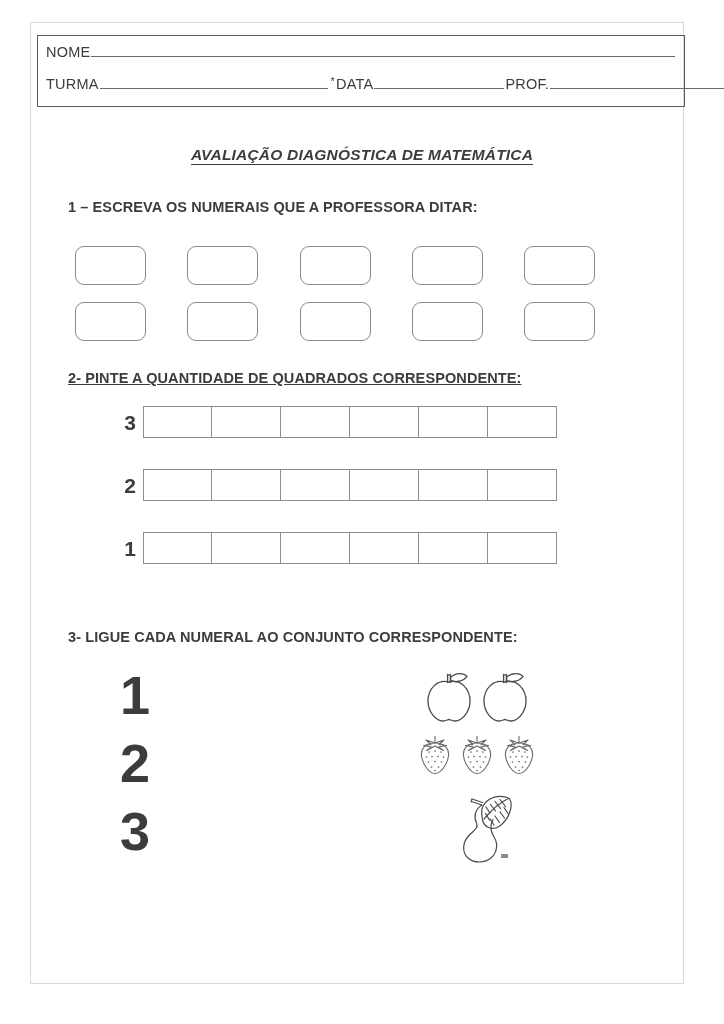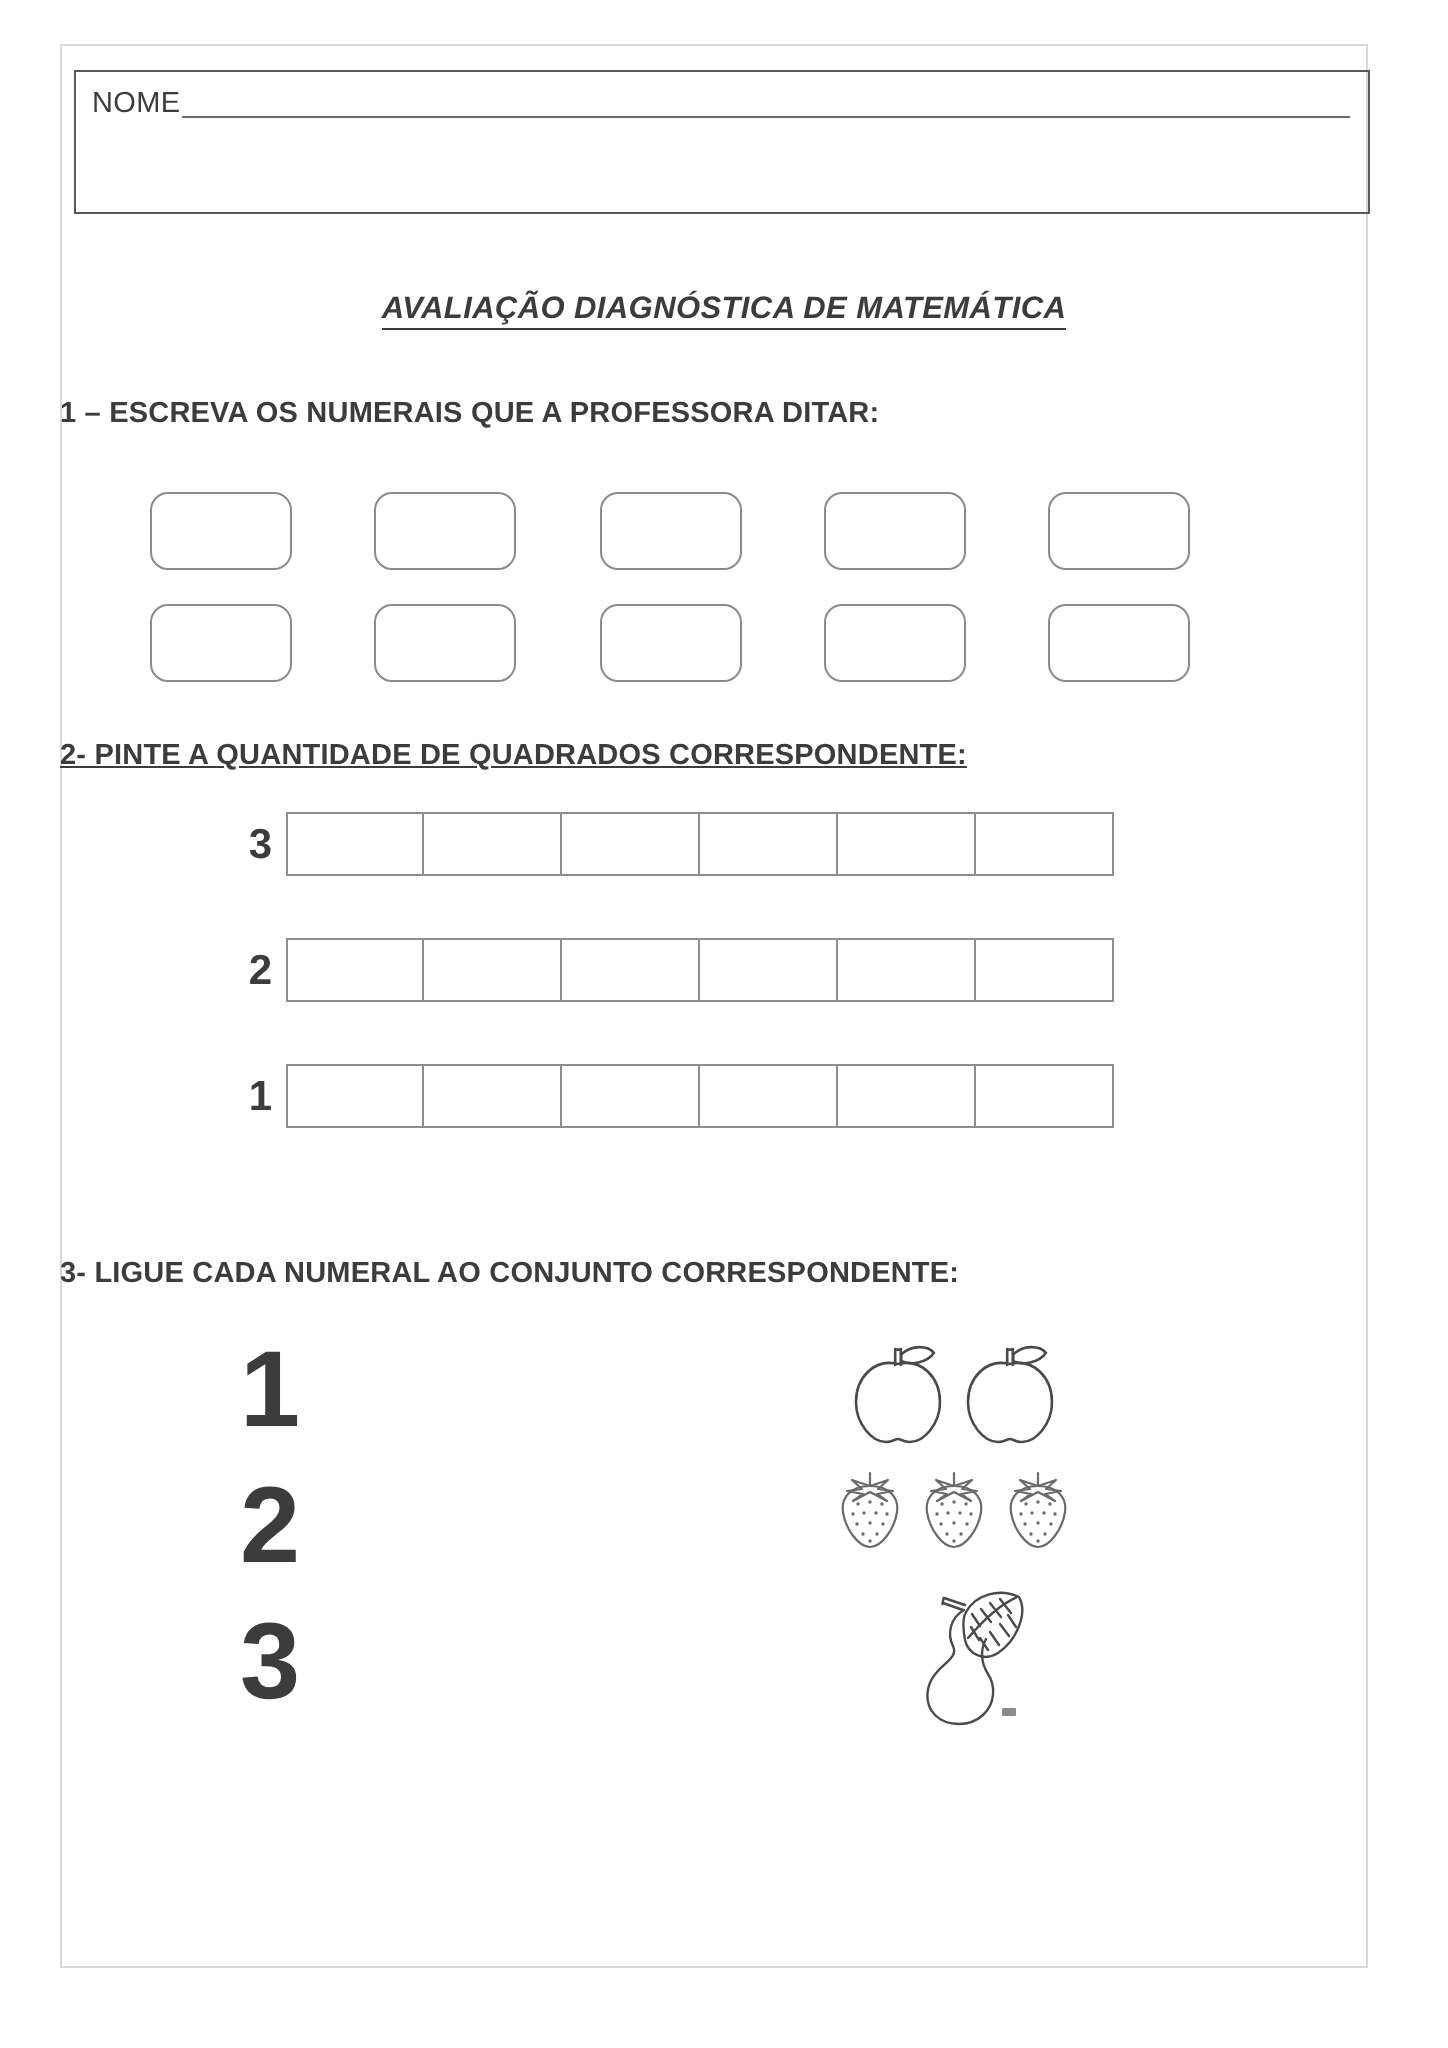--- a/index.html
+++ b/index.html
@@ -36,21 +36,21 @@
     width: 648px;
     height: 72px;
     border: 1px solid #5a5a5a;
     box-sizing: border-box;
   }
   .hdr-line {
     position: absolute;
     left: 8px;
     right: 8px;
     display: flex;
-    align-items: center;
+    align-items: flex-start;
     font-size: 14.5px;
     letter-spacing: .2px;
     color: #3c3c3c;
     white-space: nowrap;
   }
   .hdr-line.row1 { top: 8px; }
   .hdr-line.row2 { top: 40px; }
 
   .fld-label { flex: 0 0 auto; }
   .rule {
@@ -92,20 +92,21 @@
 
   
   .q-heading {
     position: absolute;
     left: 30px;
     font-size: 14.5px;
     font-weight: bold;
     letter-spacing: .1px;
     color: #3c3c3c;
     white-space: nowrap;
+    padding-left: 38px;
   }
   #q1-heading { top: 199px; }
   #q2-heading { top: 370px; text-decoration: underline; }
   #q3-heading { top: 629px; }
 
   
   .ex1 {
     position: absolute;
     left: 75px;
     top: 246px;
@@ -186,20 +187,29 @@
 
 <div class="page-frame"></div>
 
 <div class="header-box">
 
   <div class="hdr-line row1">
     <span class="fld-label">NOME</span>
     <span class="rule grow"></span>
   </div>
 
+  <div class="hdr-line row2">
+    <span class="fld-label">TURMA</span>
+    <span class="rule w-turma"></span>
+    <span class="star">*</span>
+    <span class="fld-label">DATA</span>
+    <span class="rule w-data"></span>
+    <span class="fld-label">PROF.</span>
+    <span class="rule w-prof"></span>
+  </div>
 
 </div>
 
 <div class="doc-title">
   <span>AVALIAÇÃO DIAGNÓSTICA DE MATEMÁTICA</span>
 </div>
 
 <div class="q-heading" id="q1-heading">1 – ESCREVA OS NUMERAIS QUE A PROFESSORA DITAR:</div>
 
 <div class="ex1">

